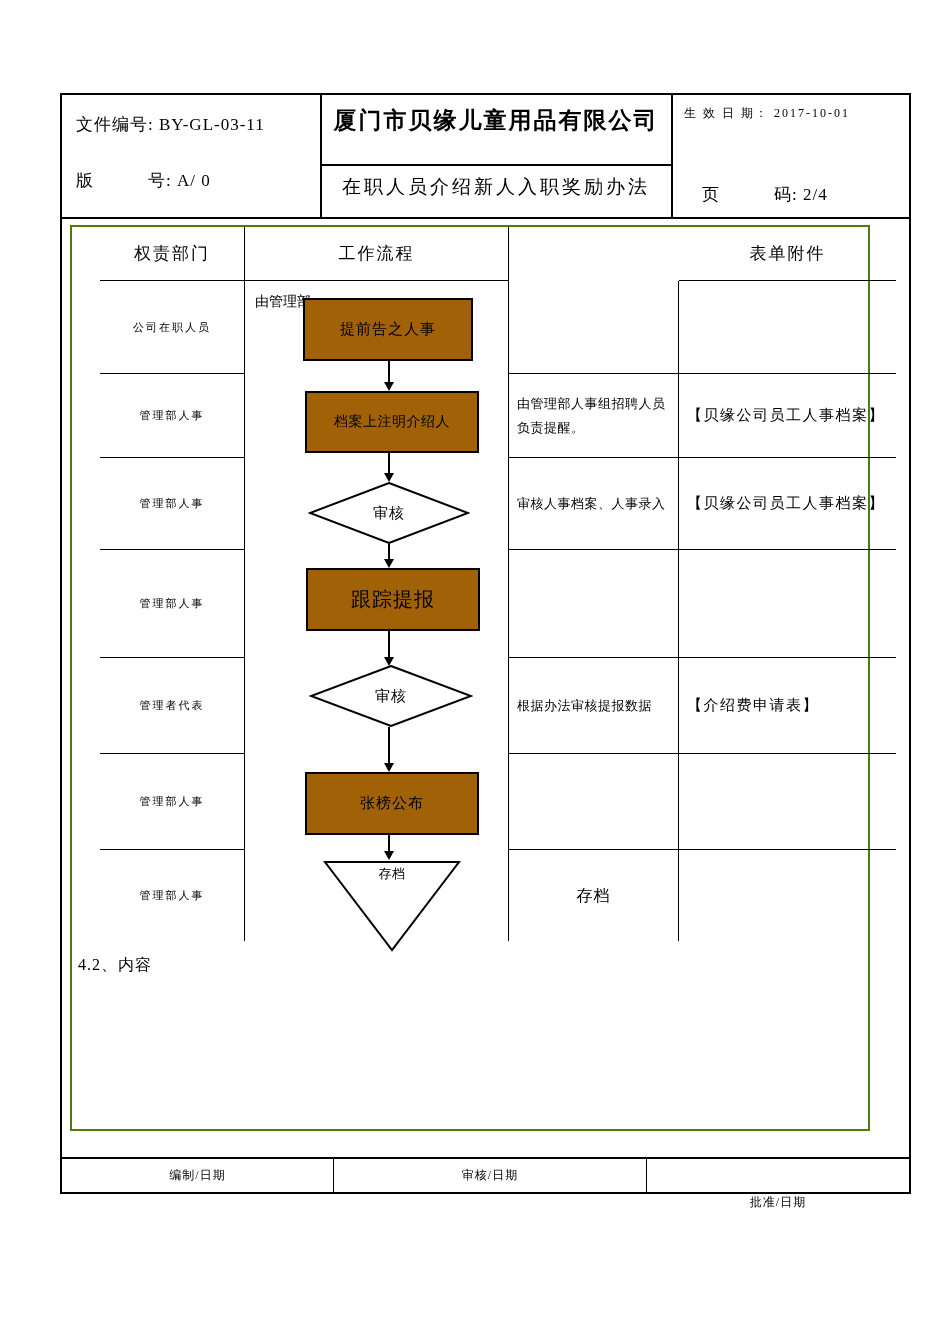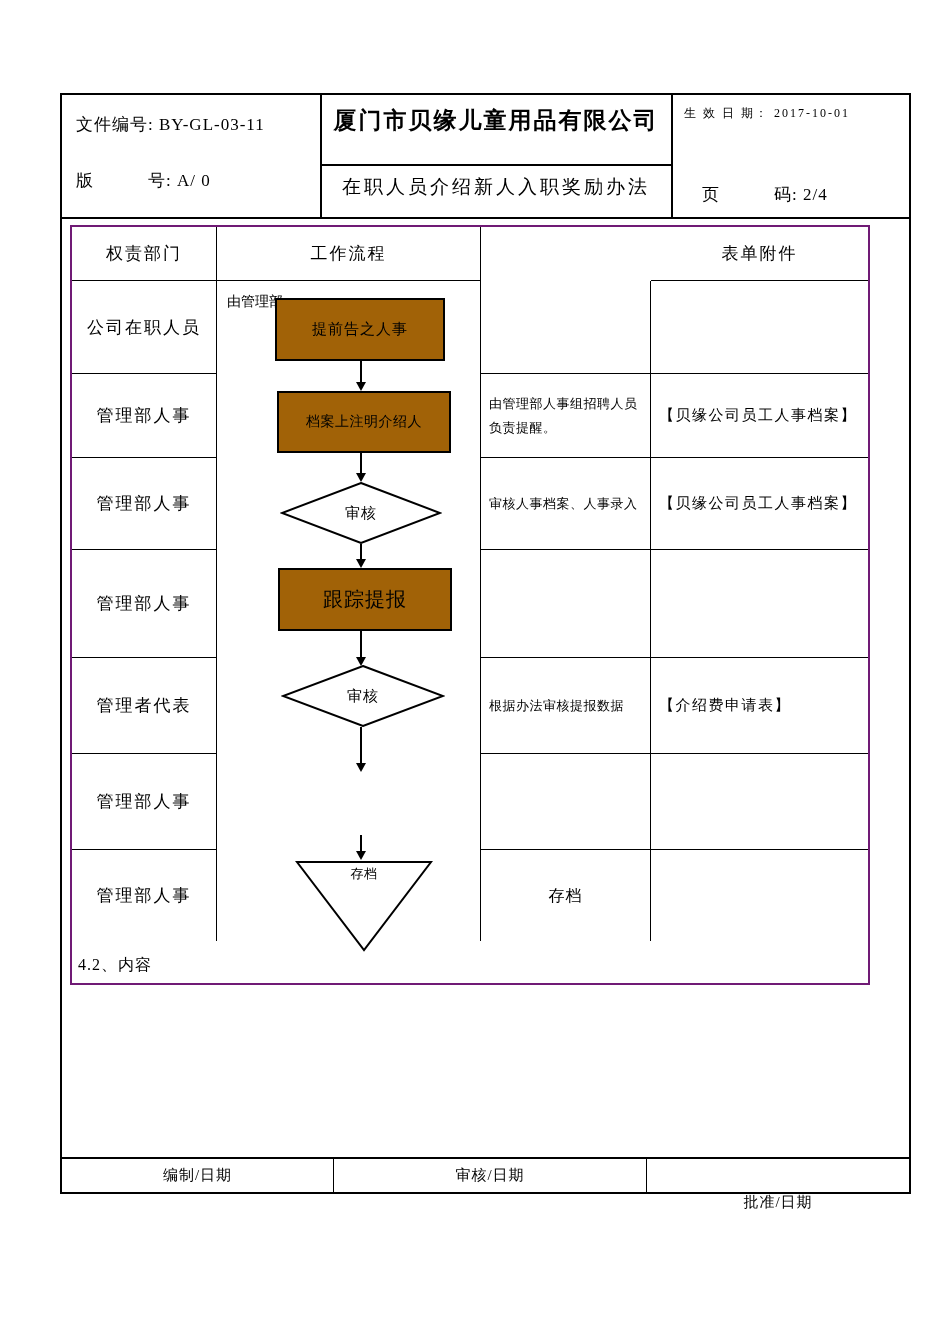--- a/index.html
+++ b/index.html
@@ -14,29 +14,29 @@
   .hdr-hmid{left:258px;top:69px;width:353px;height:0;border-top:2px solid #000;}
   .hdr-bottom{left:0;top:122px;width:847px;height:0;border-top:2px solid #000;}
   .doc-no{left:14px;top:18px;font-size:17px;letter-spacing:1px;white-space:nowrap;}
   .version{left:14px;top:74px;font-size:17px;letter-spacing:1px;white-space:nowrap;}
   .company{left:258px;top:10px;width:352px;text-align:center;font-size:23px;
            font-weight:bold;letter-spacing:2px;}
   .doc-title{left:258px;top:79px;width:352px;text-align:center;font-size:19px;letter-spacing:3px;}
   .effective{left:622px;top:5px;width:220px;font-size:12px;letter-spacing:2px;line-height:27px;}
   .page-no{left:622px;top:88px;font-size:17px;letter-spacing:1px;white-space:nowrap;margin-left:18px;}
   
-  .doc-table{position:absolute;left:8px;top:130px;width:800px;height:760px;
-             border:2px solid #701a75;box-sizing:border-box;display:grid;
+  .doc-table{position:absolute;left:8px;top:130px;width:800px;height:906px;
+             border:2px solid #4d7c0f;box-sizing:border-box;display:grid;
              grid-template-columns:145px 264px 170px 217px;
-             grid-template-rows:54px 93px 84px 92px 108px 96px 96px 91px;}
+             grid-template-rows:54px 93px 84px 92px 108px 96px 96px 91px;padding-left:28px;}
   .cell{border-right:1px solid #000;border-bottom:1px solid #000;box-sizing:border-box;
         display:flex;align-items:center;justify-content:center;overflow:hidden;}
   .nr{border-right:none;} .nb{border-bottom:none;}
   .th{font-size:17px;letter-spacing:2px;}
-  .dept{font-size:17px;letter-spacing:2px;}
+  .dept{font-size:11px;letter-spacing:2px;}
   .note{justify-content:flex-start;padding:0 5px 0 8px;font-size:13px;
         line-height:24px;letter-spacing:0.5px;text-align:left;}
   .note-center{font-size:16px;letter-spacing:1px;justify-content:center;padding:0;}
   .attach{justify-content:flex-start;padding-left:8px;font-size:15px;letter-spacing:1.5px;}
   
   .flowcell{grid-column:2;grid-row:2/9;border-right:1px solid #000;position:relative;
             display:block;overflow:visible;}
   .intro{position:absolute;left:10px;top:12px;font-size:14px;white-space:nowrap;z-index:1;}
   .fbox{position:absolute;background:#a16207;border:2px solid #000;box-sizing:border-box;
         display:flex;align-items:center;justify-content:center;z-index:2;}
@@ -60,21 +60,21 @@
   .a1{top:80px;}  .a1 .shaft{height:21px;}
   .a2{top:172px;} .a2 .shaft{height:20px;}
   .a3{top:263px;} .a3 .shaft{height:15px;}
   .a4{top:350px;} .a4 .shaft{height:26px;}
   .a5{top:446px;} .a5 .shaft{height:36px;}
   .a6{top:554px;} .a6 .shaft{height:16px;}
   
   .section-heading{left:16px;top:860px;font-size:16px;letter-spacing:1px;text-align:right;}
   .footer{position:absolute;left:0;bottom:0;width:847px;height:33px;
           border-top:2px solid #000;display:flex;}
-  .fcell{display:flex;align-items:center;justify-content:center;font-size:15px;
+  .fcell{display:flex;align-items:center;justify-content:center;font-size:12px;
          letter-spacing:1px;box-sizing:border-box;height:100%;}
   .fc1{width:272px;border-right:1px solid #000;}
   .fc2{width:313px;border-right:1px solid #000;}
   .fc3{flex:1;margin-top:27px;}
 </style>
 </head>
 <body>
 
 <div class="page">
   <div class="outer">
@@ -141,20 +141,21 @@
           <svg width="164" height="62">
               <polygon points="82,1 162,31 82,61 2,31" fill="#ffffff" stroke="#000000" stroke-width="2"></polygon>
             </svg>
           <div class="shape-label">审核</div>
         </div>
         <div class="arrow a5">
             <div class="shaft"></div>
             <div class="head"></div>
           </div>
 
+        <div class="fbox fbox4">张榜公布</div>
         <div class="arrow a6">
             <div class="shaft"></div>
             <div class="head"></div>
           </div>
 
         <div class="ftri">
           <svg width="138" height="92">
               <polygon points="2,2 136,2 69,90" fill="#ffffff" stroke="#000000" stroke-width="2"></polygon>
             </svg>
           <div class="tri-label">存档</div>

